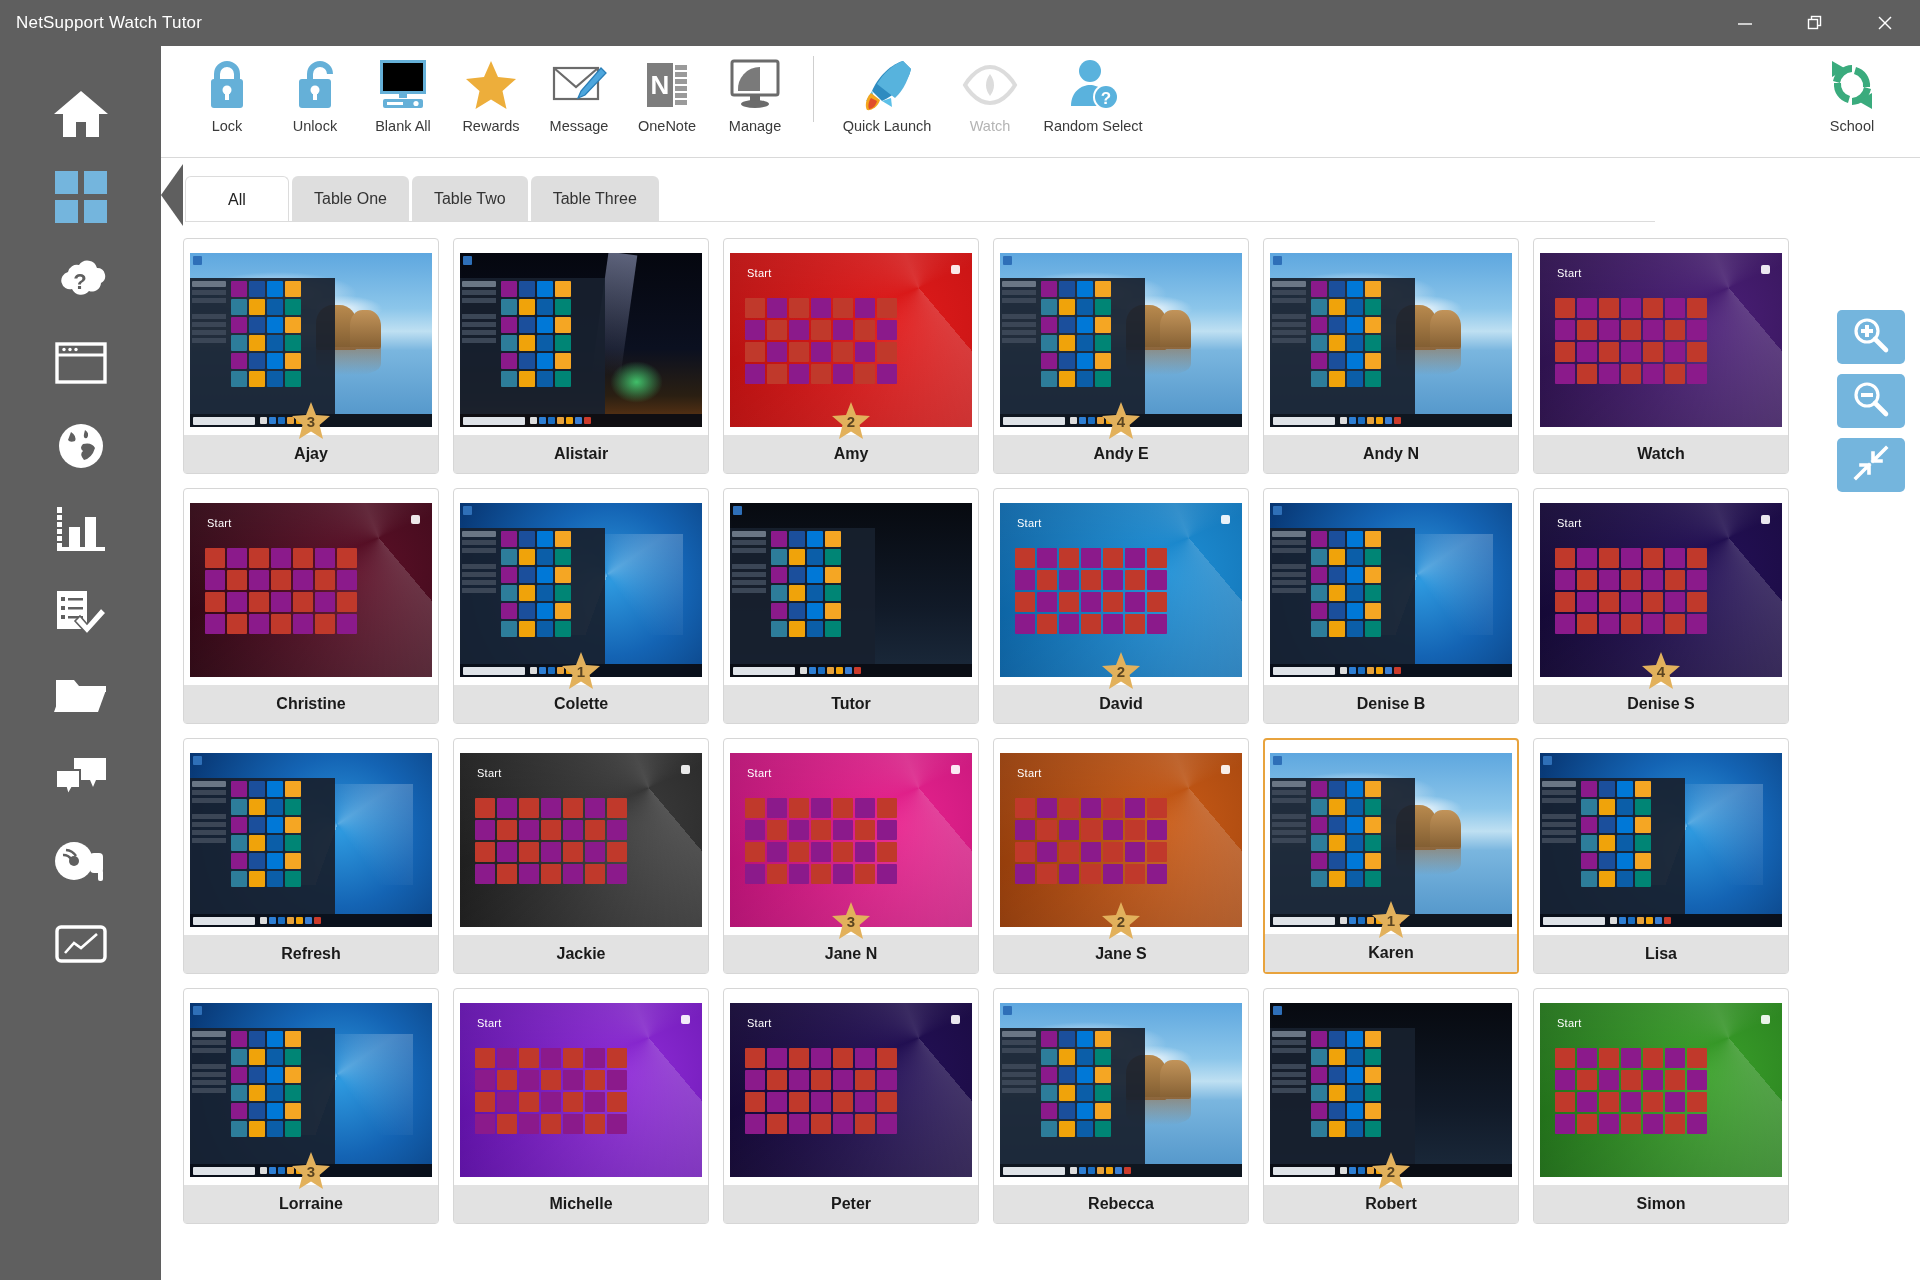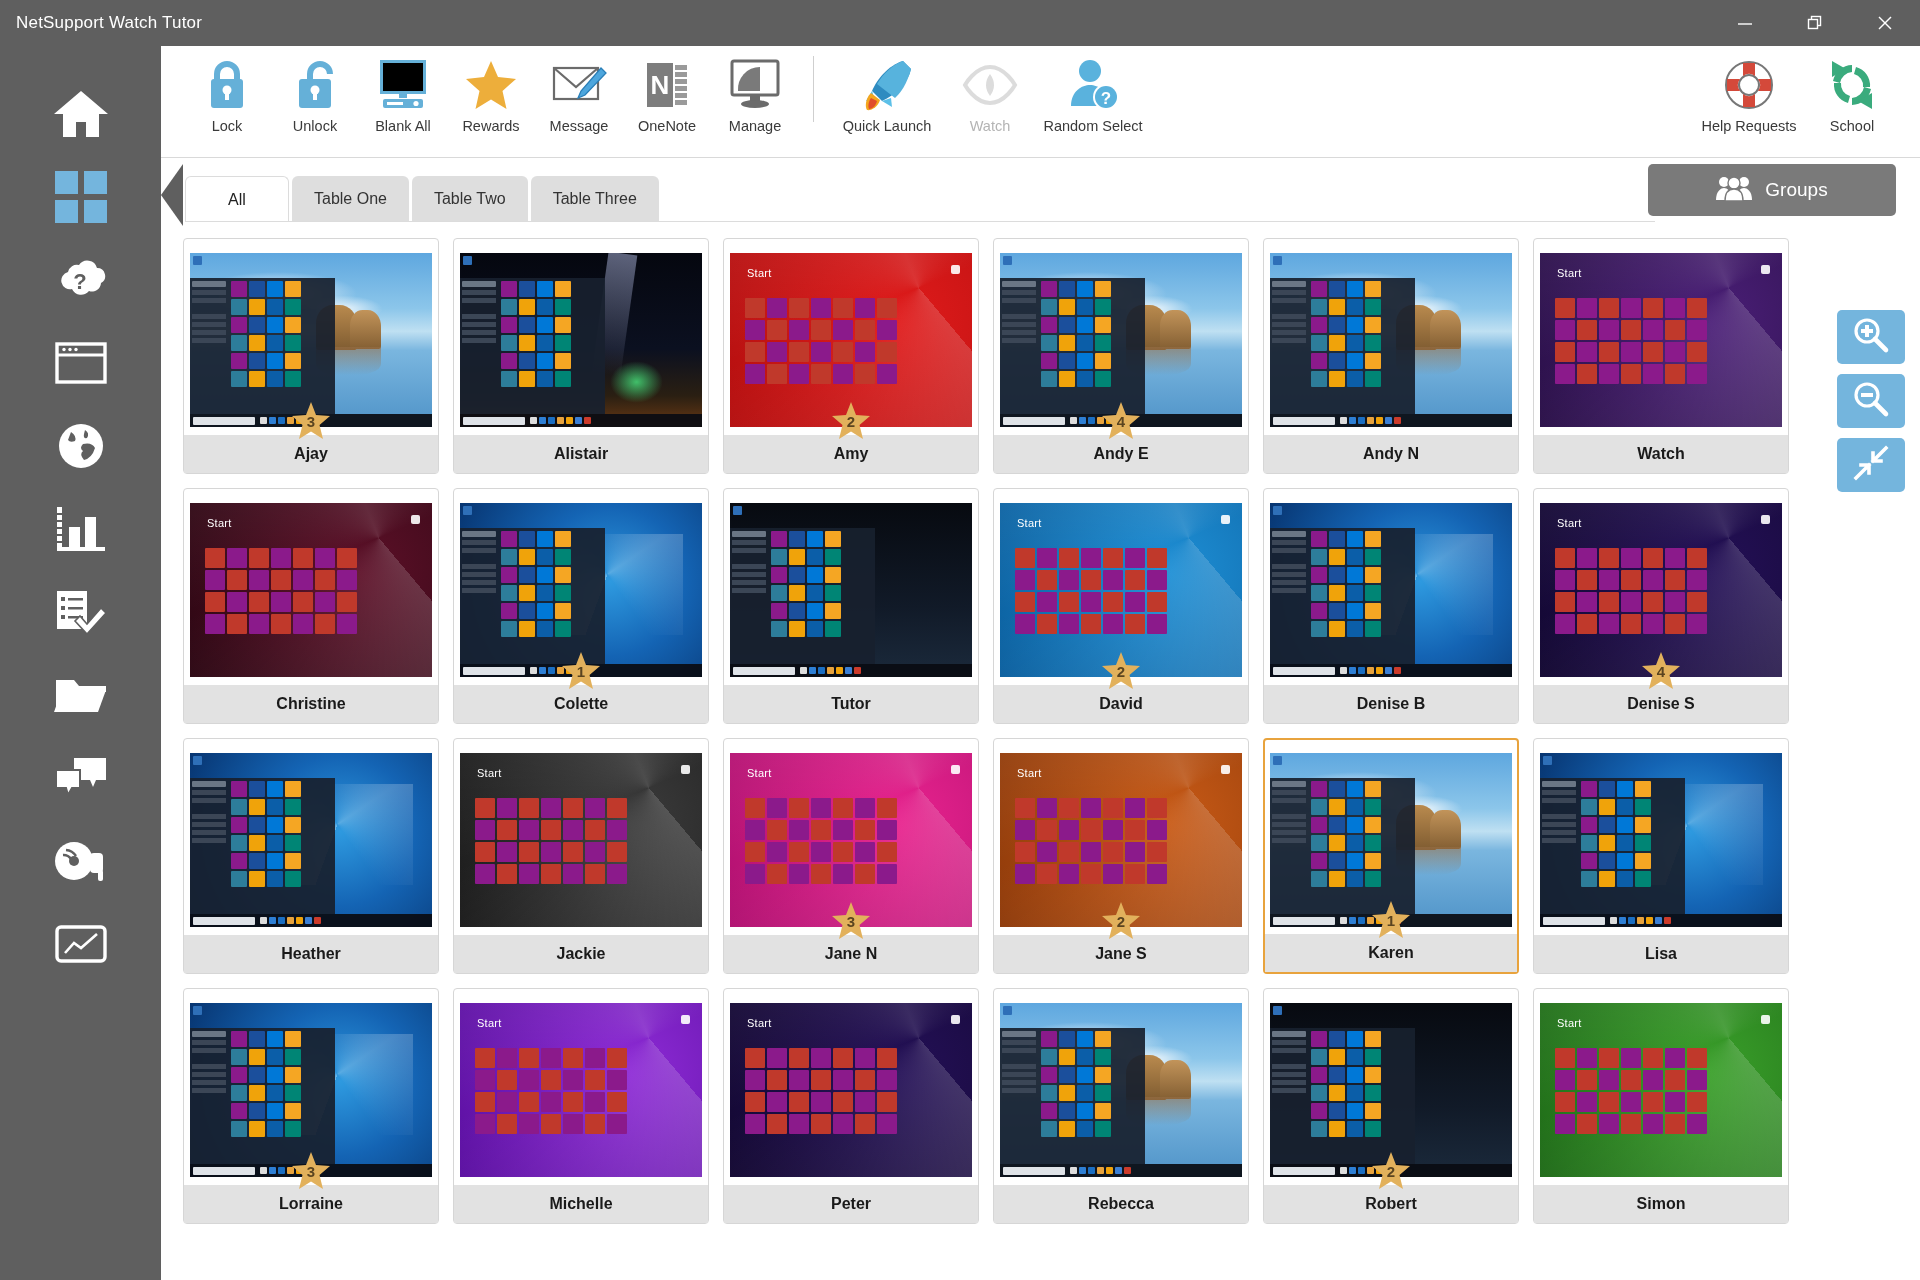--- a/index.html
+++ b/index.html
@@ -397,33 +397,20 @@
             <path d="M5 48 C5 33 16 27 24 27 C32 27 43 33 43 48Z" fill="#5ab2dd"></path>
             <circle cx="40" cy="39" r="13" fill="#fff"></circle>
               <circle cx="40" cy="39" r="11" fill="#5ab2dd"></circle>
             <text x="40" y="46" font-size="17" font-weight="bold" fill="#fff" text-anchor="middle" font-family="Liberation Sans, sans-serif">?</text>
           </svg>
         </span>
         <span class="lb">Random Select</span>
       </div>
 
       <div id="ribbon-right">
-        <div class="tb wide">
-          <span class="ic">
-            <svg width="52" height="52" viewBox="0 0 52 52">
-              <circle cx="26" cy="26" r="23" fill="none" stroke="#777" stroke-width="2"></circle>
-              <circle cx="26" cy="26" r="10" fill="none" stroke="#777" stroke-width="2"></circle>
-              <path d="M20 4 h12 v13 a10 10 0 0 0-12 0Z" fill="#d4493a"></path>
-              <path d="M20 48 h12 V35 a10 10 0 0 1-12 0Z" fill="#d4493a"></path>
-              <path d="M4 20 v12 h13 a10 10 0 0 1 0-12Z" fill="#d4493a"></path>
-              <path d="M48 20 v12 H35 a10 10 0 0 0 0-12Z" fill="#d4493a"></path>
-            </svg>
-          </span>
-          <span class="lb">Help Requests</span>
-        </div>
         <div class="tb">
           <span class="ic">
             <svg width="52" height="52" viewBox="0 0 52 52">
               <path d="M26 6 A20 20 0 0 0 7 22 l7 2 A13 13 0 0 1 26 13 Z" fill="#3aab7d"></path>
               <path d="M26 46 A20 20 0 0 0 45 30 l-7-2 A13 13 0 0 1 26 39 Z" fill="#3aab7d"></path>
               <path d="M6 2 l0 16 l14-8 Z" fill="#3aab7d"></path>
               <path d="M46 50 l0-16 l-14 8 Z" fill="#3aab7d"></path>
               <path d="M8 24 A19 19 0 0 0 22 44 l2-7 A12 12 0 0 1 15 24Z" fill="#3aab7d"></path>
               <path d="M44 28 A19 19 0 0 0 30 8 l-2 7 A12 12 0 0 1 37 28Z" fill="#3aab7d"></path>
             </svg>
@@ -446,33 +433,20 @@
       <div class="tab">
           <span>Table One</span>
         </div>
       <div class="tab">
           <span>Table Two</span>
         </div>
       <div class="tab">
           <span>Table Three</span>
         </div>
 
-      <div id="groups-btn">
-        <span>
-          <svg width="36" height="26" viewBox="0 0 36 26">
-            <circle cx="8" cy="7" r="5" fill="#fff"></circle>
-              <path d="M0 25 C0 16 5 13 8 13 C11 13 16 16 16 25Z" fill="#fff"></path>
-            <circle cx="28" cy="7" r="5" fill="#fff"></circle>
-              <path d="M20 25 C20 16 25 13 28 13 C31 13 36 16 36 25Z" fill="#fff"></path>
-            <circle cx="18" cy="8" r="6" fill="#fff" stroke="#7a7a7a" stroke-width="1.4"></circle>
-            <path d="M9 26 C9 16 14 14 18 14 C22 14 27 16 27 26Z" fill="#fff" stroke="#7a7a7a" stroke-width="1.4"></path>
-          </svg>
-        </span>
-        <span>Groups</span>
-      </div>
     </div>
 
     <div id="mainwrap">
       <div id="grid-area">
         <div id="grid">
             <div class="card">
               <div class="thumb">
                 <div class="ds">
                   <div class="sky" style="background:linear-gradient(#5ea7df 0%,#8cc6ea 32%,#bfe0f2 45%,#7ab6df 56%,#4f93c8 100%)"></div>
                   <div style="position:absolute;left:12%;top:10%;width:60%;height:22%;background:radial-gradient(ellipse at 40% 60%,rgba(255,255,255,.9),rgba(255,255,255,0) 65%)"></div>
@@ -1182,21 +1156,21 @@
                     <div class="tbx" style="background:#dddddd"></div>
                     <div class="tbx" style="background:#2e7fd4"></div>
                     <div class="tbx" style="background:#1b6ec2"></div>
                     <div class="tbx" style="background:#e8a33d"></div>
                     <div class="tbx" style="background:#f0a30a"></div>
                     <div class="tbx" style="background:#3b7fd4"></div>
                     <div class="tbx" style="background:#cc3b2b"></div>
                   </div>
                 </div>
               </div>
-              <div class="namebar">Heather</div>
+              <div class="namebar">Refresh</div>
             </div>
             <div class="card">
               <div class="thumb">
                 <div class="ds w8" style="background:radial-gradient(circle at 70% 40%,#3c3c3c,#1b1b1b)">
                   <div style="position:absolute;inset:0;background:conic-gradient(from 140deg at 78% 20%,rgba(255,255,255,.16),rgba(255,255,255,0) 30%,rgba(255,255,255,.12) 55%,rgba(255,255,255,0) 80%)"></div>
                   <div class="startlbl">Start</div>
                   <div style="position:absolute;right:5%;top:7%;width:9px;height:9px;background:#fff;border-radius:2px;opacity:.9"></div>
                   <div class="w8tiles" style="grid-template-columns:repeat(7,20px);grid-auto-rows:20px">
                     <div class="t" style="background:#c0392b"></div>
                     <div class="t" style="background:#8b1a8b"></div>

